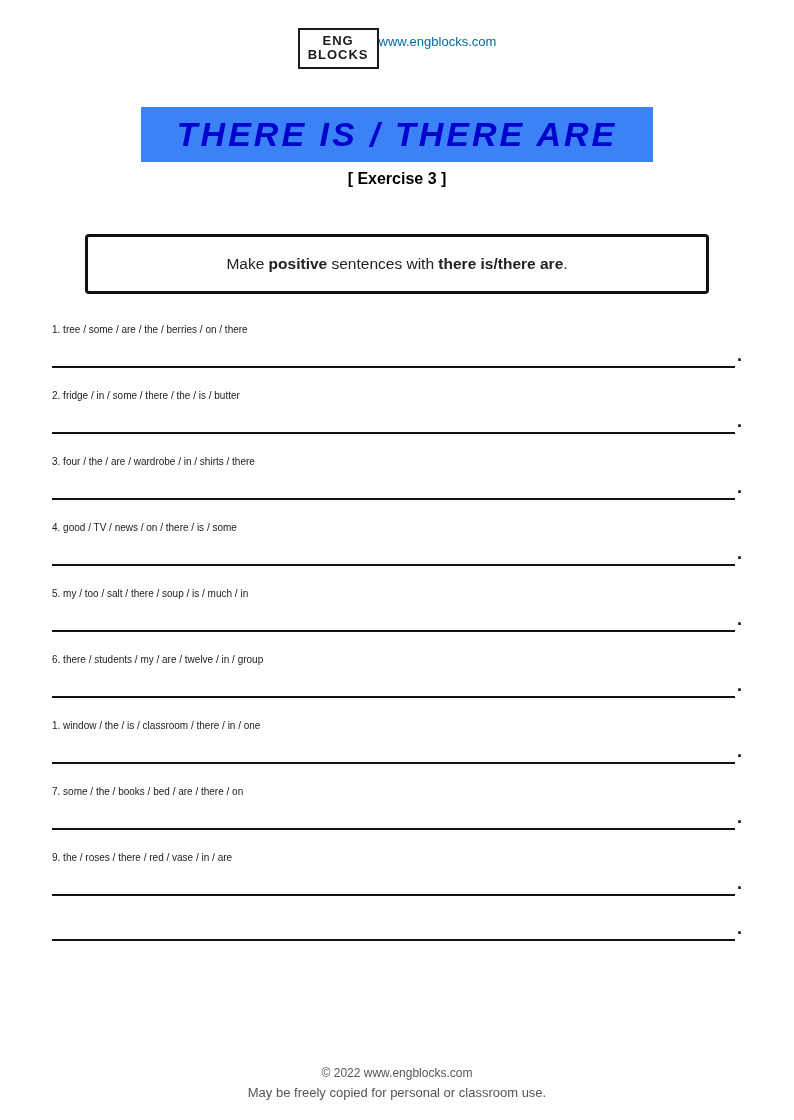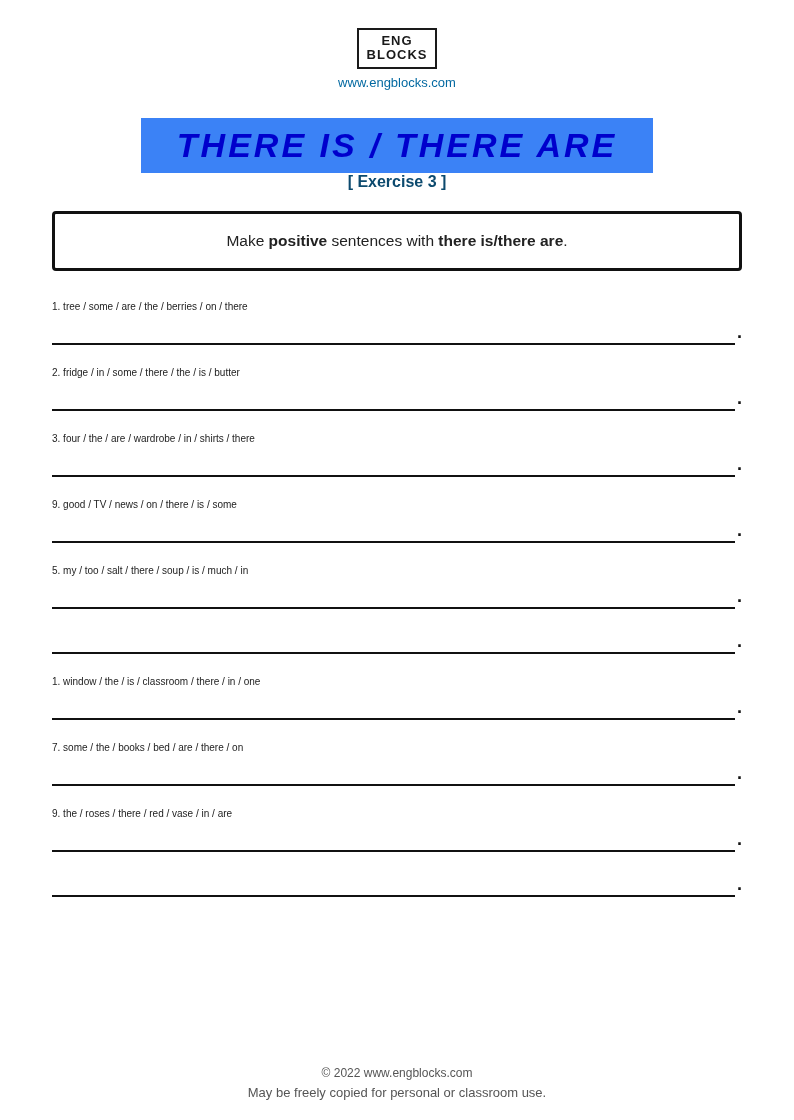--- a/index.html
+++ b/index.html
@@ -15,24 +15,23 @@
       font-family: Arial, Helvetica, sans-serif;
       font-size: 15px;
       color: #222;
       display: flex;
       flex-direction: column;
       align-items: center;
     }
 
     .header {
       display: flex;
-      flex-direction: column;
-      align-items: center;
+      align-items: flex-start;
       margin-top: 28px;
-      margin-bottom: 10px;
+      margin-bottom: 20px;
     }
 
     .logo-block {
       display: flex;
       flex-direction: column;
       align-items: center;
     }
 
     .logo-text {
       font-size: 13px;
@@ -66,32 +65,33 @@
       font-weight: 900;
       letter-spacing: 3px;
       text-align: center;
       padding: 8px 36px;
       margin-top: 18px;
       text-transform: uppercase;
       font-style: italic;
     }
 
     .subtitle {
-      color: #0c4a6e;
+      color: #000000;
       font-size: 16px;
       font-weight: bold;
+      margin-top: 8px;
     }
 
     .instruction-box {
       border: 3px solid #111;
       border-radius: 4px;
-      width: 690px;
+      width: 624px;
       padding: 18px 30px;
       text-align: center;
-      margin-top: 20px;
+      margin-top: 46px;
       margin-bottom: 20px;
       font-size: 15.5px;
       color: #222;
     }
 
     .instruction-box .bold {
       font-weight: bold;
     }
 
     .exercises {
@@ -187,34 +187,35 @@
       </div>
     </div>
     <div class="exercise-item">
       <div class="exercise-prompt">3. four / the / are / wardrobe / in / shirts / there</div>
       <div class="answer-line-container">
         <input type="text" class="answer-line" style="">
         <span class="line-dot">.</span>
       </div>
     </div>
     <div class="exercise-item">
-      <div class="exercise-prompt">9. good / TV / news / on / there / is / some</div>
+      <div class="exercise-prompt">4. good / TV / news / on / there / is / some</div>
       <div class="answer-line-container">
         <input type="text" class="answer-line" style="">
         <span class="line-dot">.</span>
       </div>
     </div>
     <div class="exercise-item">
       <div class="exercise-prompt">5. my / too / salt / there / soup / is / much / in</div>
       <div class="answer-line-container">
         <input type="text" class="answer-line" style="">
         <span class="line-dot">.</span>
       </div>
     </div>
     <div class="exercise-item">
+      <div class="exercise-prompt">6. there / students / my / are / twelve / in / group</div>
       <div class="answer-line-container">
         <input type="text" class="answer-line" style="">
         <span class="line-dot">.</span>
       </div>
     </div>
     <div class="exercise-item">
       <div class="exercise-prompt">1. window / the / is / classroom / there / in / one</div>
       <div class="answer-line-container">
         <input type="text" class="answer-line" style="">
         <span class="line-dot">.</span>

